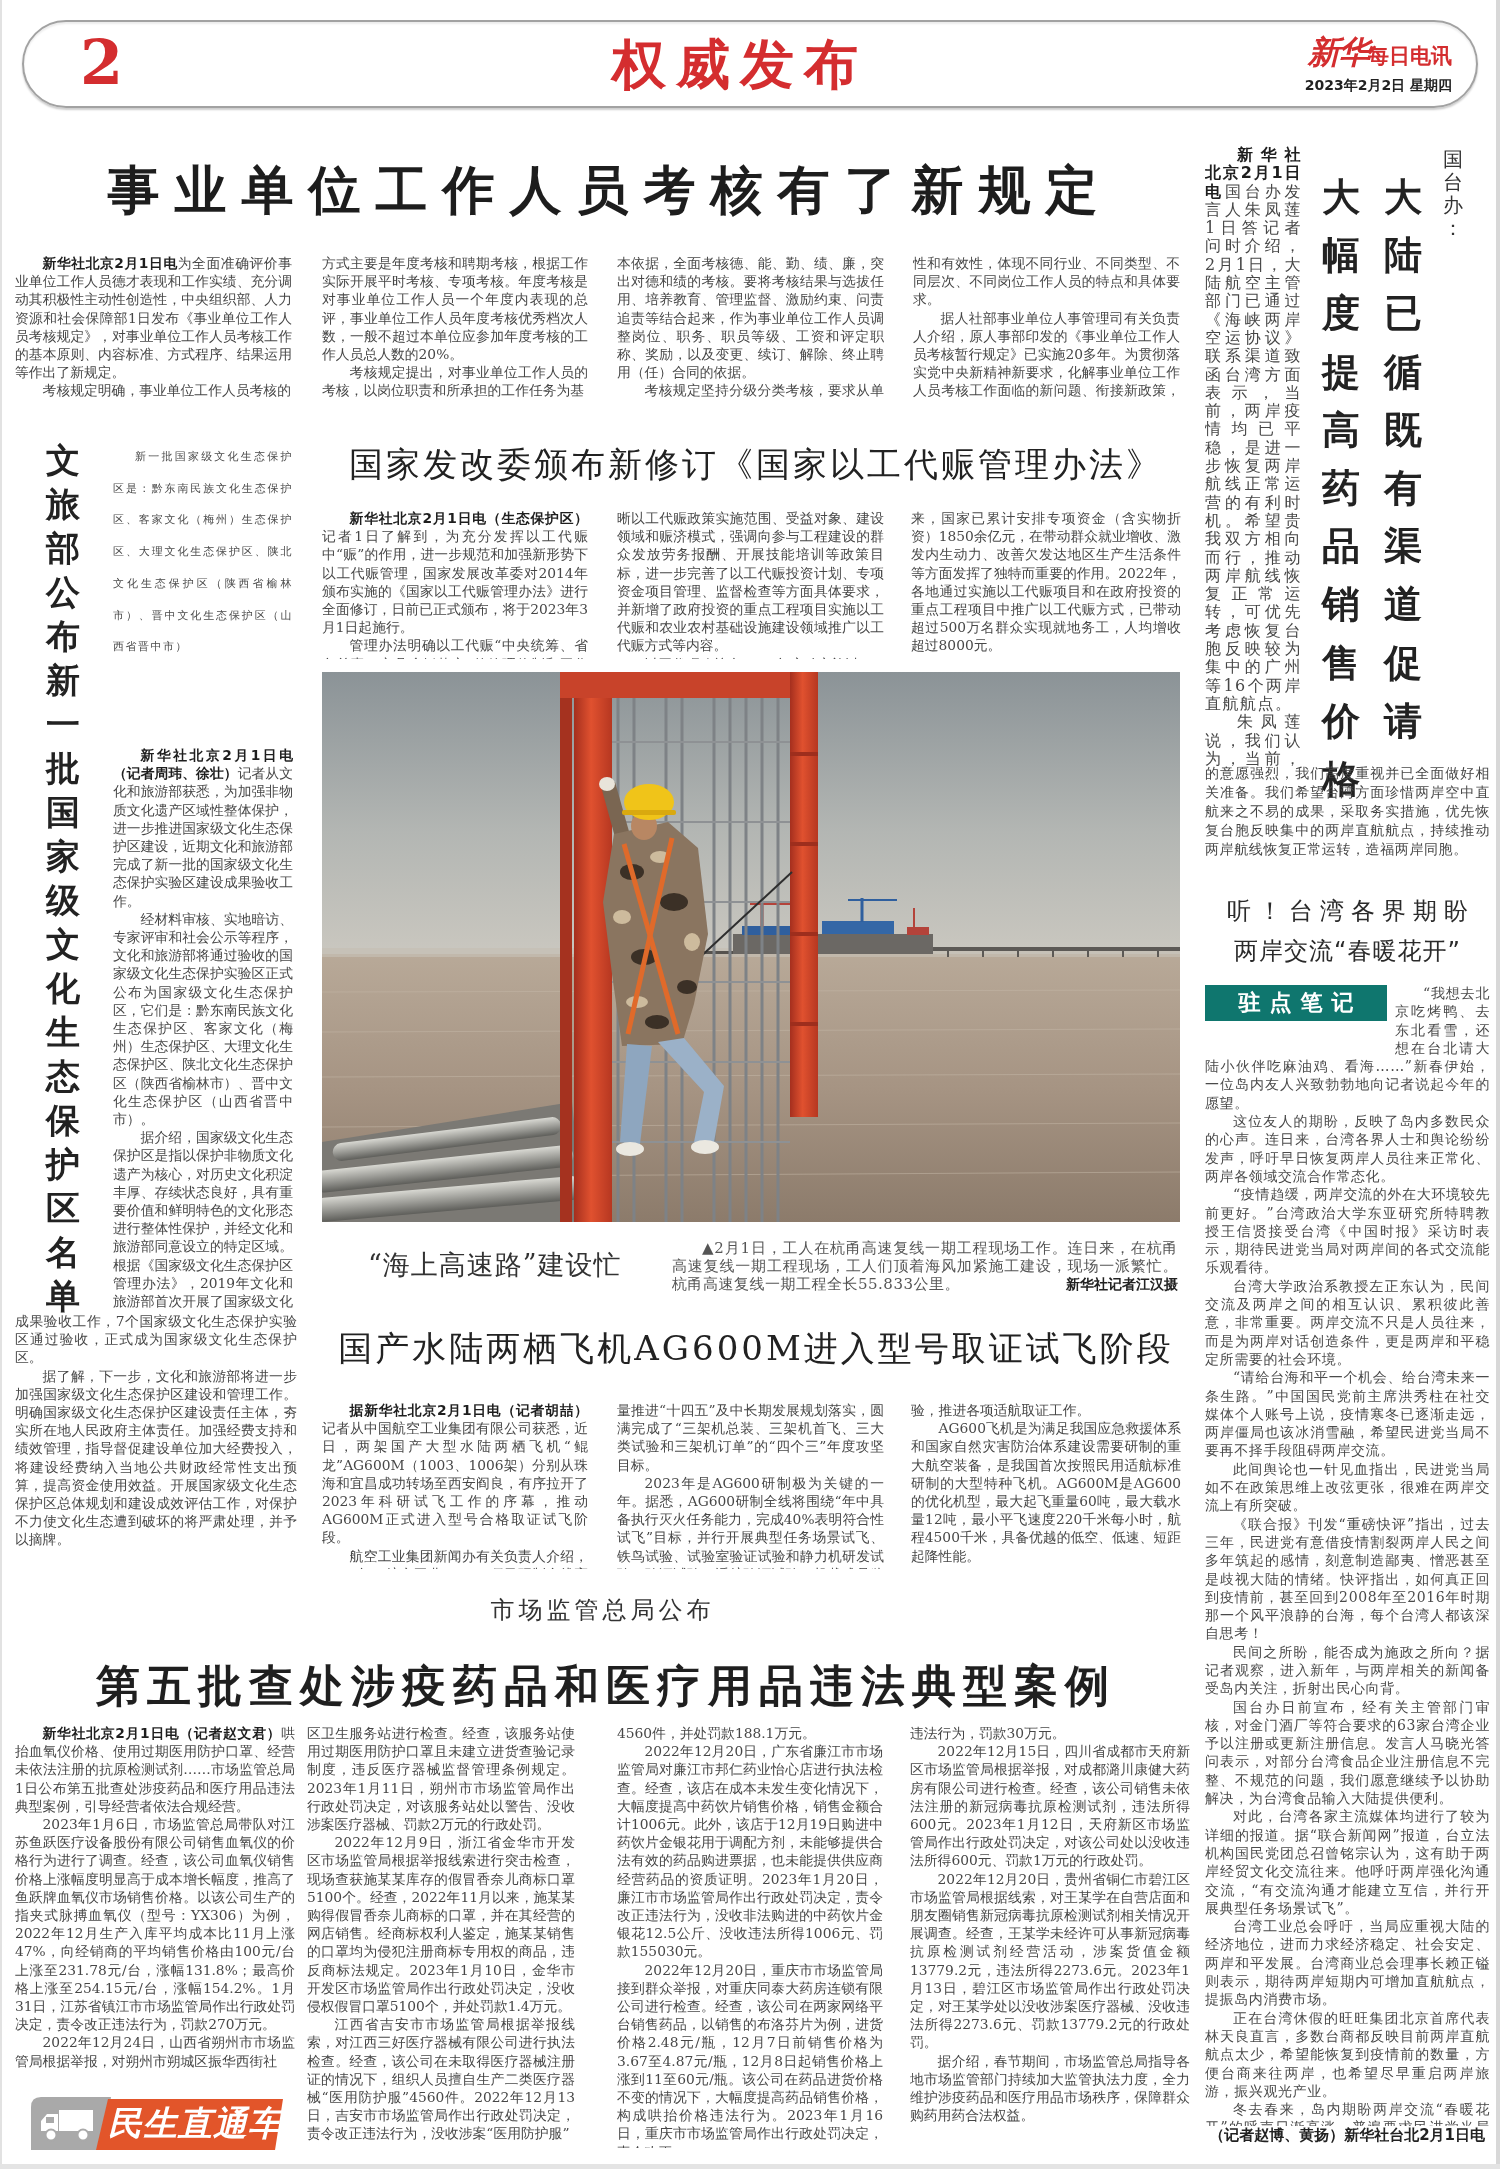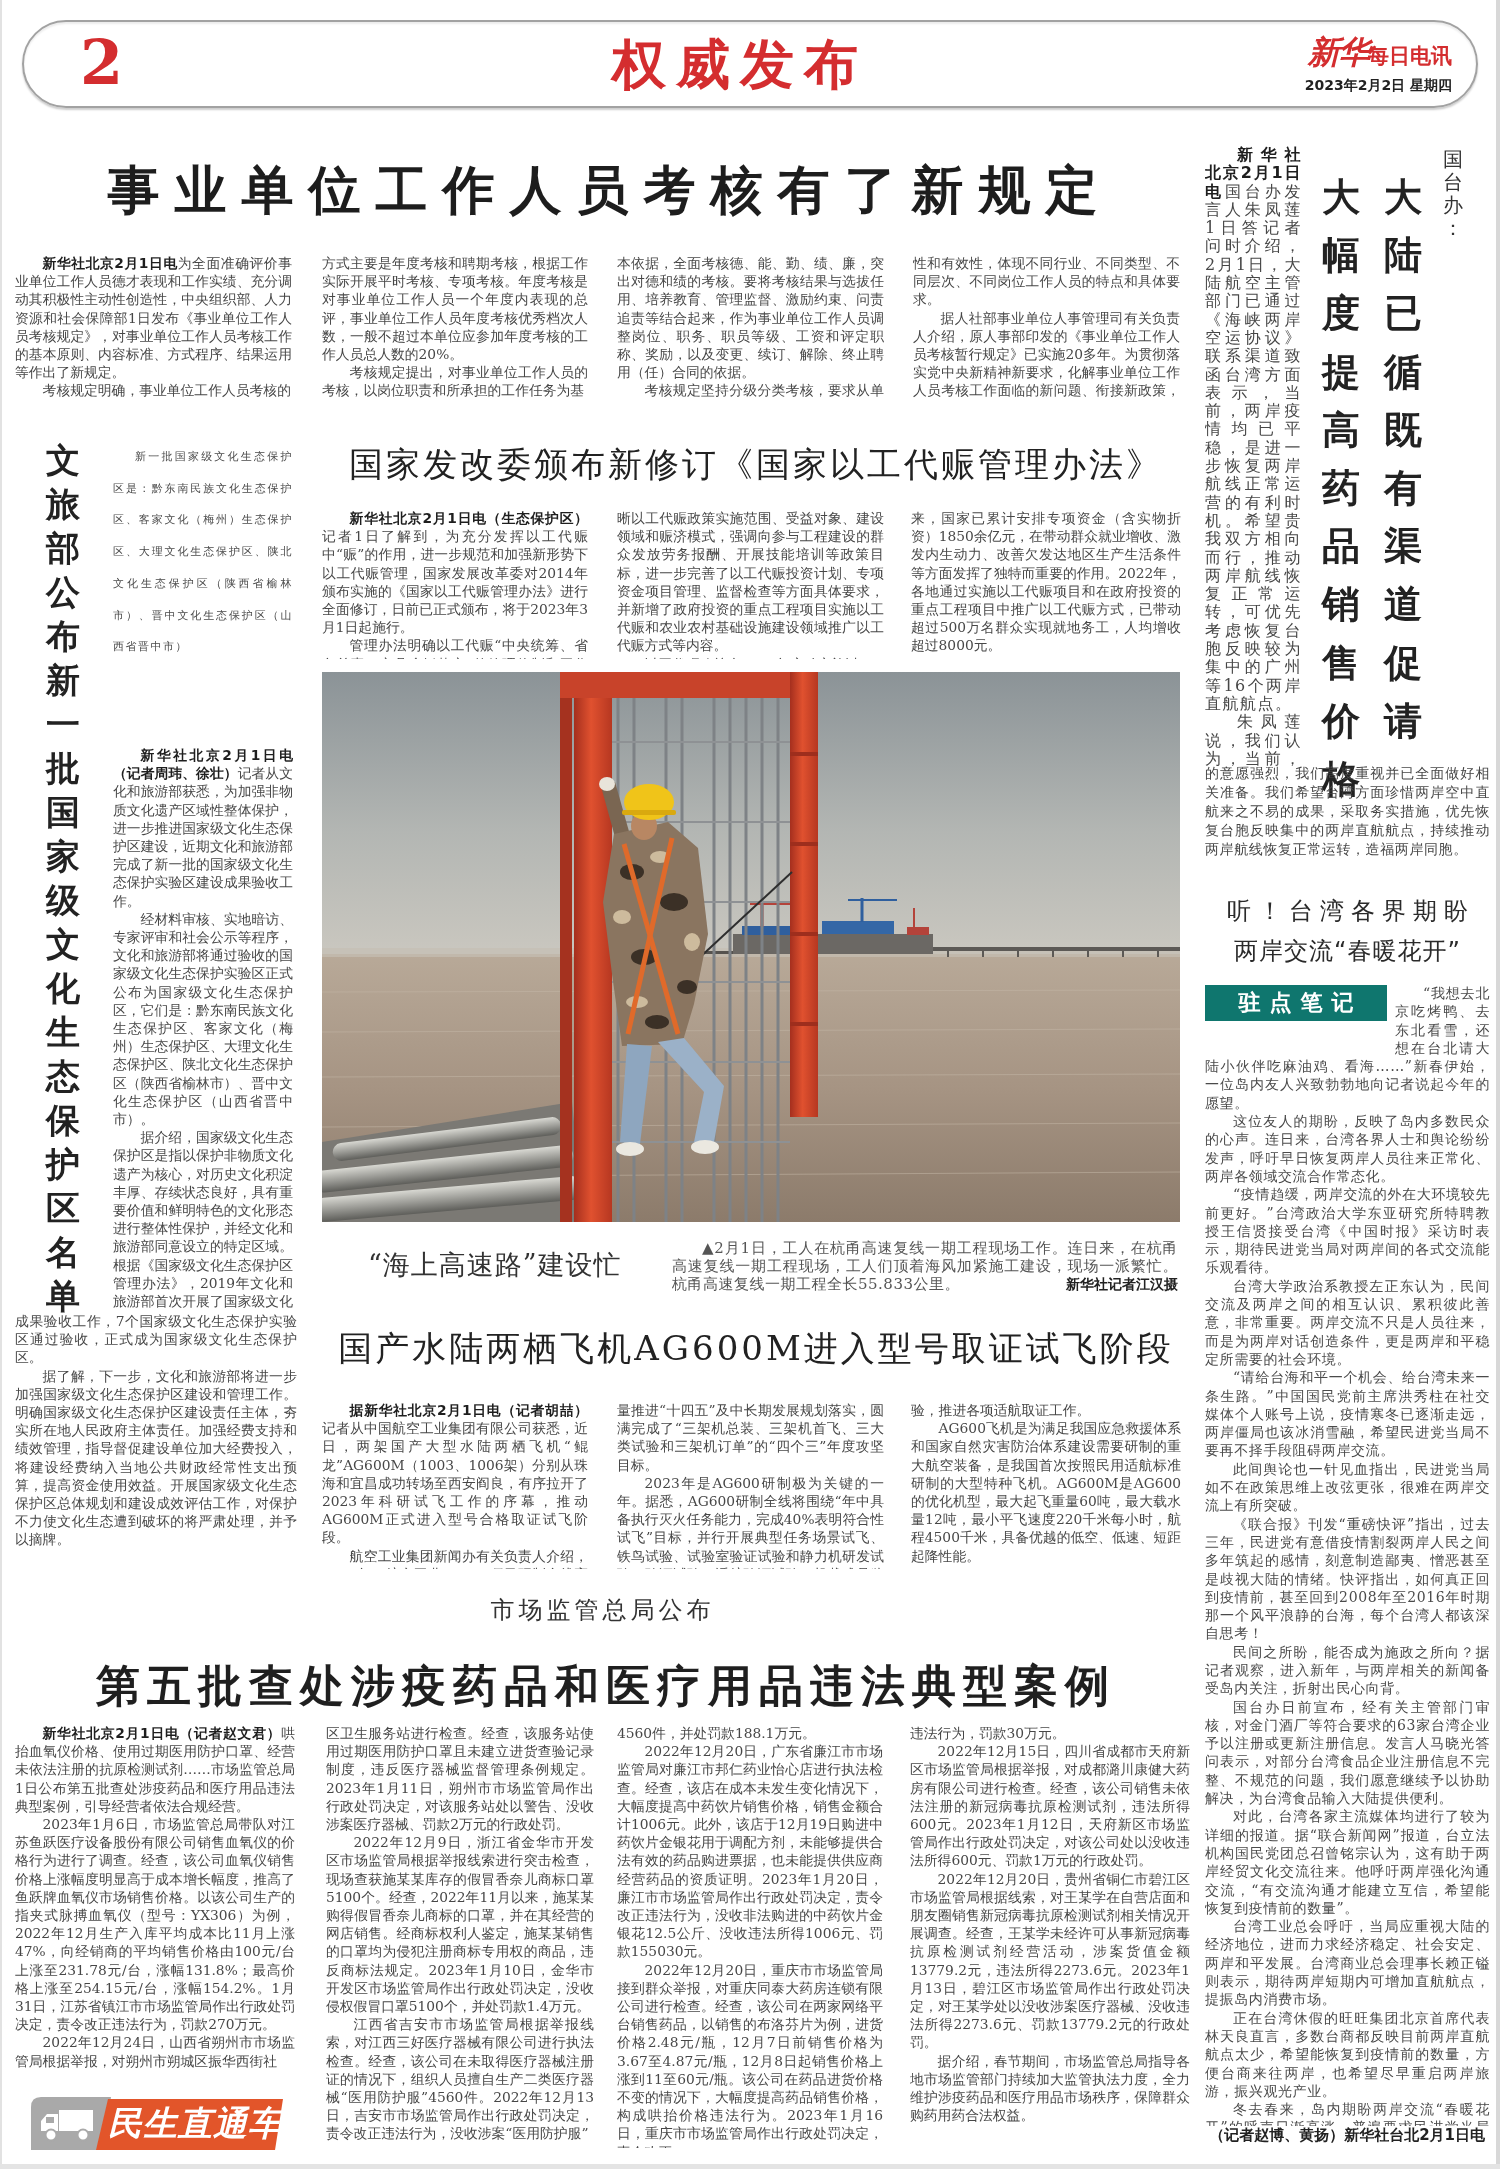--- a/index.html
+++ b/index.html
@@ -269,21 +269,21 @@
 </section>
 
 <section>
   <div class="abs kicker">市场监管总局公布</div>
   <h2 class="abs h-bottom">第五批查处涉疫药品和医疗用品违法典型案例</h2>
   <div class="col" style="left:15px;top:1724px;width:280px;height:350px">
       <p class="para"><b class="dateline">新华社北京2月1日电（记者赵文君）</b>哄抬血氧仪价格、使用过期医用防护口罩、经营未依法注册的抗原检测试剂……市场监管总局1日公布第五批查处涉疫药品和医疗用品违法典型案例，引导经营者依法合规经营。</p>
       <p class="para">2023年1月6日，市场监管总局带队对江苏鱼跃医疗设备股份有限公司销售血氧仪的价格行为进行了调查。经查，该公司血氧仪销售价格上涨幅度明显高于成本增长幅度，推高了鱼跃牌血氧仪市场销售价格。以该公司生产的指夹式脉搏血氧仪（型号：YX306）为例，2022年12月生产入库平均成本比11月上涨47%，向经销商的平均销售价格由100元/台上涨至231.78元/台，涨幅131.8%；最高价格上涨至254.15元/台，涨幅154.2%。1月31日，江苏省镇江市市场监管局作出行政处罚决定，责令改正违法行为，罚款270万元。</p>
       <p class="para">2022年12月24日，山西省朔州市市场监管局根据举报，对朔州市朔城区振华西街社</p>
     </div>
-  <div class="col" style="left:326px;top:1724px;width:268px;height:424px">
+  <div class="col" style="left:307px;top:1724px;width:268px;height:424px">
       <p class="cont">区卫生服务站进行检查。经查，该服务站使用过期医用防护口罩且未建立进货查验记录制度，违反医疗器械监督管理条例规定。2023年1月11日，朔州市市场监管局作出行政处罚决定，对该服务站处以警告、没收涉案医疗器械、罚款2万元的行政处罚。</p>
       <p class="para">2022年12月9日，浙江省金华市开发区市场监管局根据举报线索进行突击检查，现场查获施某某库存的假冒香奈儿商标口罩5100个。经查，2022年11月以来，施某某购得假冒香奈儿商标的口罩，并在其经营的网店销售。经商标权利人鉴定，施某某销售的口罩均为侵犯注册商标专用权的商品，违反商标法规定。2023年1月10日，金华市开发区市场监管局作出行政处罚决定，没收侵权假冒口罩5100个，并处罚款1.4万元。</p>
       <p class="para">江西省吉安市市场监管局根据举报线索，对江西三好医疗器械有限公司进行执法检查。经查，该公司在未取得医疗器械注册证的情况下，组织人员擅自生产二类医疗器械“医用防护服”4560件。2022年12月13日，吉安市市场监管局作出行政处罚决定，责令改正违法行为，没收涉案“医用防护服”</p>
     </div>
   <div class="col" style="left:617px;top:1724px;width:266px;height:424px">
       <p class="cont">4560件，并处罚款188.1万元。</p>
       <p class="para">2022年12月20日，广东省廉江市市场监管局对廉江市邦仁药业怡心店进行执法检查。经查，该店在成本未发生变化情况下，大幅度提高中药饮片销售价格，销售金额合计1006元。此外，该店于12月19日购进中药饮片金银花用于调配方剂，未能够提供合法有效的药品购进票据，也未能提供供应商经营药品的资质证明。2023年1月20日，廉江市市场监管局作出行政处罚决定，责令改正违法行为，没收非法购进的中药饮片金银花12.5公斤、没收违法所得1006元、罚款155030元。</p>
       <p class="para">2022年12月20日，重庆市市场监管局接到群众举报，对重庆同泰大药房连锁有限公司进行检查。经查，该公司在两家网络平台销售药品，以销售的布洛芬片为例，进货价格2.48元/瓶，12月7日前销售价格为3.67至4.87元/瓶，12月8日起销售价格上涨到11至60元/瓶。该公司在药品进货价格不变的情况下，大幅度提高药品销售价格，构成哄抬价格违法行为。2023年1月16日，重庆市市场监管局作出行政处罚决定，责令改正</p>
     </div>
   <div class="col" style="left:910px;top:1724px;width:280px;height:424px">
@@ -334,20 +334,20 @@
     <div>
         <p class="para">“我想去北京吃烤鸭、去东北看雪，还想在台北请大陆小伙伴吃麻油鸡、看海……”新春伊始，一位岛内友人兴致勃勃地向记者说起今年的愿望。</p>
         <p class="para">这位友人的期盼，反映了岛内多数民众的心声。连日来，台湾各界人士和舆论纷纷发声，呼吁早日恢复两岸人员往来正常化、两岸各领域交流合作常态化。</p>
         <p class="para">“疫情趋缓，两岸交流的外在大环境较先前更好。”台湾政治大学东亚研究所特聘教授王信贤接受台湾《中国时报》采访时表示，期待民进党当局对两岸间的各式交流能乐观看待。</p>
         <p class="para">台湾大学政治系教授左正东认为，民间交流及两岸之间的相互认识、累积彼此善意，非常重要。两岸交流不只是人员往来，而是为两岸对话创造条件，更是两岸和平稳定所需要的社会环境。</p>
         <p class="para">“请给台海和平一个机会、给台湾未来一条生路。”中国国民党前主席洪秀柱在社交媒体个人账号上说，疫情寒冬已逐渐走远，两岸僵局也该冰消雪融，希望民进党当局不要再不择手段阻碍两岸交流。</p>
         <p class="para">此间舆论也一针见血指出，民进党当局如不在政策思维上改弦更张，很难在两岸交流上有所突破。</p>
         <p class="para">《联合报》刊发“重磅快评”指出，过去三年，民进党有意借疫情割裂两岸人民之间多年筑起的感情，刻意制造鄙夷、憎恶甚至是歧视大陆的情绪。快评指出，如何真正回到疫情前，甚至回到2008年至2016年时期那一个风平浪静的台海，每个台湾人都该深自思考！</p>
         <p class="para">民间之所盼，能否成为施政之所向？据记者观察，进入新年，与两岸相关的新闻备受岛内关注，折射出民心向背。</p>
         <p class="para">国台办日前宣布，经有关主管部门审核，对金门酒厂等符合要求的63家台湾企业予以注册或更新注册信息。发言人马晓光答问表示，对部分台湾食品企业注册信息不完整、不规范的问题，我们愿意继续予以协助解决，为台湾食品输入大陆提供便利。</p>
-        <p class="para">对此，台湾各家主流媒体均进行了较为详细的报道。据“联合新闻网”报道，台立法机构国民党团总召曾铭宗认为，这有助于两岸经贸文化交流往来。他呼吁两岸强化沟通交流，“有交流沟通才能建立互信，希望能恢复到疫情前的数量”。</p>
+        <p class="para">对此，台湾各家主流媒体均进行了较为详细的报道。据“联合新闻网”报道，台立法机构国民党团总召曾铭宗认为，这有助于两岸经贸文化交流往来。他呼吁两岸强化沟通交流，“有交流沟通才能建立互信，并行开展典型任务场景试飞”。</p>
         <p class="para">台湾工业总会呼吁，当局应重视大陆的经济地位，进而力求经济稳定、社会安定、两岸和平发展。台湾商业总会理事长赖正镒则表示，期待两岸短期内可增加直航航点，提振岛内消费市场。</p>
         <p class="para">正在台湾休假的旺旺集团北京首席代表林天良直言，多数台商都反映目前两岸直航航点太少，希望能恢复到疫情前的数量，方便台商来往两岸，也希望尽早重启两岸旅游，振兴观光产业。</p>
         <p class="para">冬去春来，岛内期盼两岸交流“春暖花开”的呼声日渐高涨，普遍要求民进党当局别再以疫情为借口阻挡两岸交流，尽快撤除对两岸人员往来和交流合作设置的障碍。</p>
       </div>
   </div>
   <div class="abs byline">（记者赵博、黄扬）新华社台北2月1日电</div>
 </section>
 
 </body></html>

